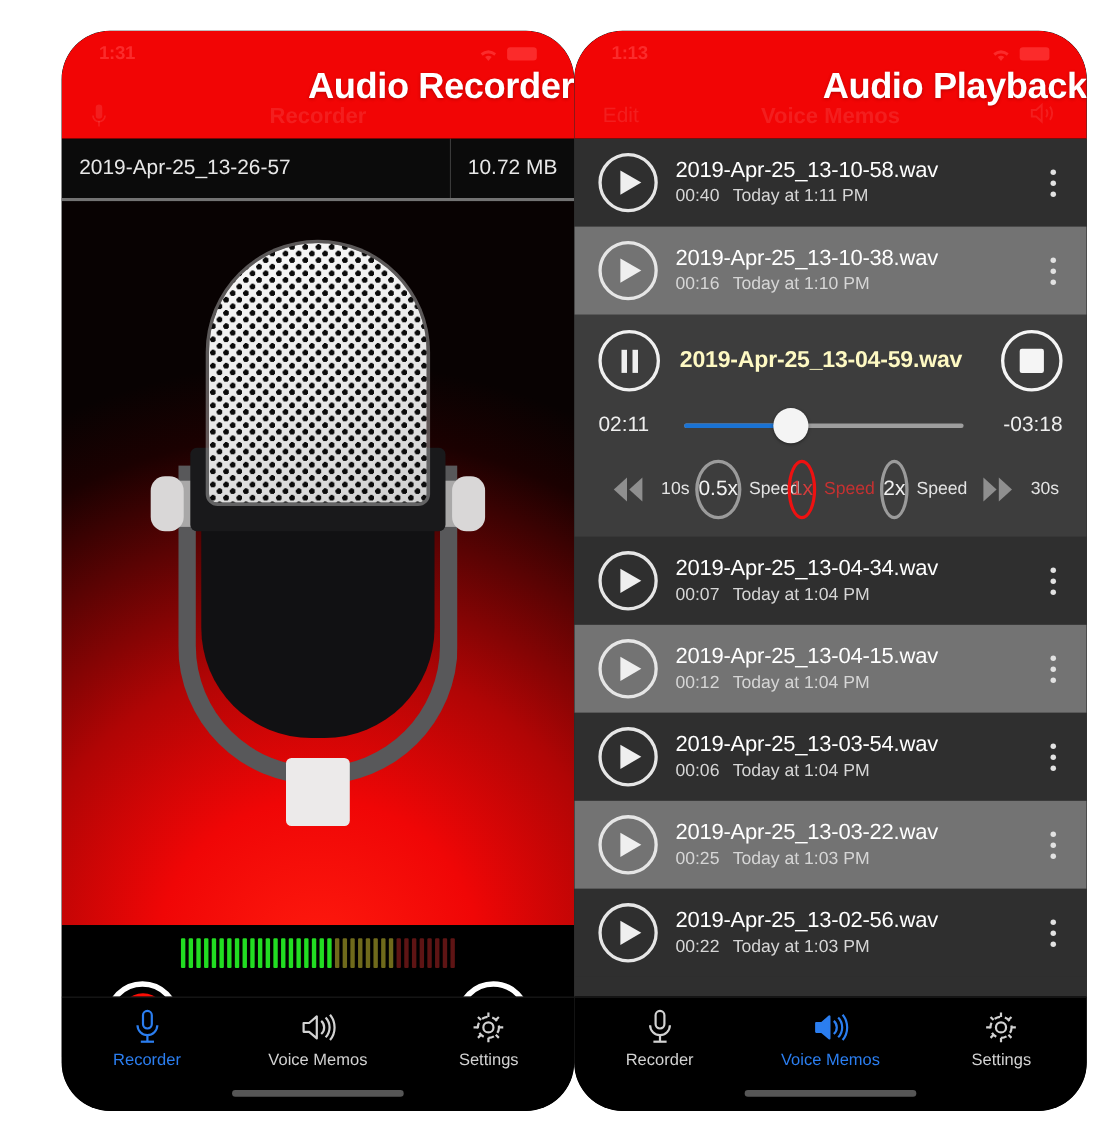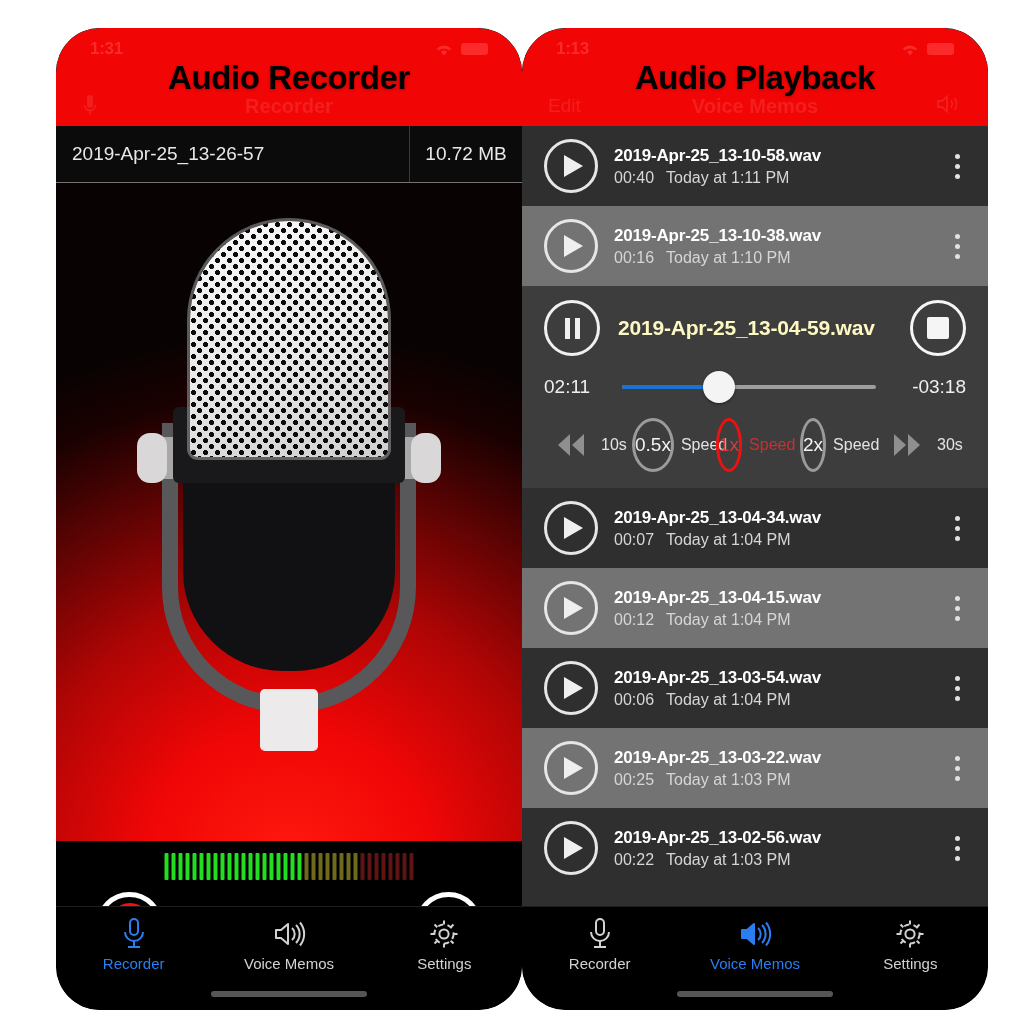--- a/index.html
+++ b/index.html
@@ -49,30 +49,30 @@
     color: rgba(255,255,255,0.10);
     font-size: 19px;
   }
   .nav-ghost .g-left  { flex: 0 0 auto; width: 95px; text-align: left; }
   .nav-ghost .g-mid   { flex: 1 1 auto; text-align: center; font-weight: bold; font-size: 20px; }
   .nav-ghost .g-right { flex: 0 0 auto; width: 95px; text-align: right; }
   .ghost-mic { display: inline-block; vertical-align: middle; }
 
   .nav-overlay-title {
     position: absolute; top: 50px; left: 0; right: 0;
-    text-align: center; color: #000000;
+    text-align: right; color: #ffffff;
     font-size: 33px; font-weight: bold; letter-spacing: -0.4px;
     transform: translateY(-50%);
     text-shadow: 0 1px 3px rgba(0,0,0,0.25);
   }
 
   
   .file-bar {
     display: flex; align-items: stretch; height: 57px;
-    background: #0b0b0b; border-bottom: 1px solid #737373;
+    background: #0b0b0b; border-bottom: 3px solid #737373;
   }
   .file-bar .fname {
     flex: 1 1 auto; display: flex; align-items: center;
     padding-left: 16px; color: #e8e8e8; font-size: 19px;
     border-right: 1px solid #3a3a3a;
   }
   .file-bar .fsize {
     flex: 0 0 112px; display: flex; align-items: center; justify-content: center;
     color: #e8e8e8; font-size: 19px;
   }
@@ -190,21 +190,21 @@
     flex: 0 0 auto; width: 54px; height: 54px; border-radius: 50%;
     border: 3px solid #e6e6e6; display: flex; align-items: center; justify-content: center;
   }
   .tri {
     width: 0; height: 0; margin-left: 5px;
     border-left: 19px solid #efefef;
     border-top: 11px solid transparent;
     border-bottom: 11px solid transparent;
   }
   .row-text { flex: 1 1 auto; padding-left: 16px; }
-  .row-title { color: #fff; font-size: 17px; font-weight: bold; letter-spacing: -0.2px; }
+  .row-title { color: #fff; font-size: 20px; font-weight: normal; letter-spacing: -0.2px; }
   .row-sub { color: #d6d6d6; font-size: 16px; margin-top: 3px; }
   .row-sub .dur { margin-right: 12px; }
   .kebab { flex: 0 0 auto; width: 34px; display: flex; flex-direction: column; align-items: center; gap: 5px; }
   .kebab i { width: 5px; height: 5px; border-radius: 50%; background: #e2e2e2; display: block; }
 
   
   .player { background: #3d3d3d; padding: 14px 22px 16px 22px; }
   .player-top { display: flex; align-items: center; justify-content: space-between; }
   .pause-circle {
     width: 56px; height: 56px; border-radius: 50%; border: 3px solid #f0f0f0;

